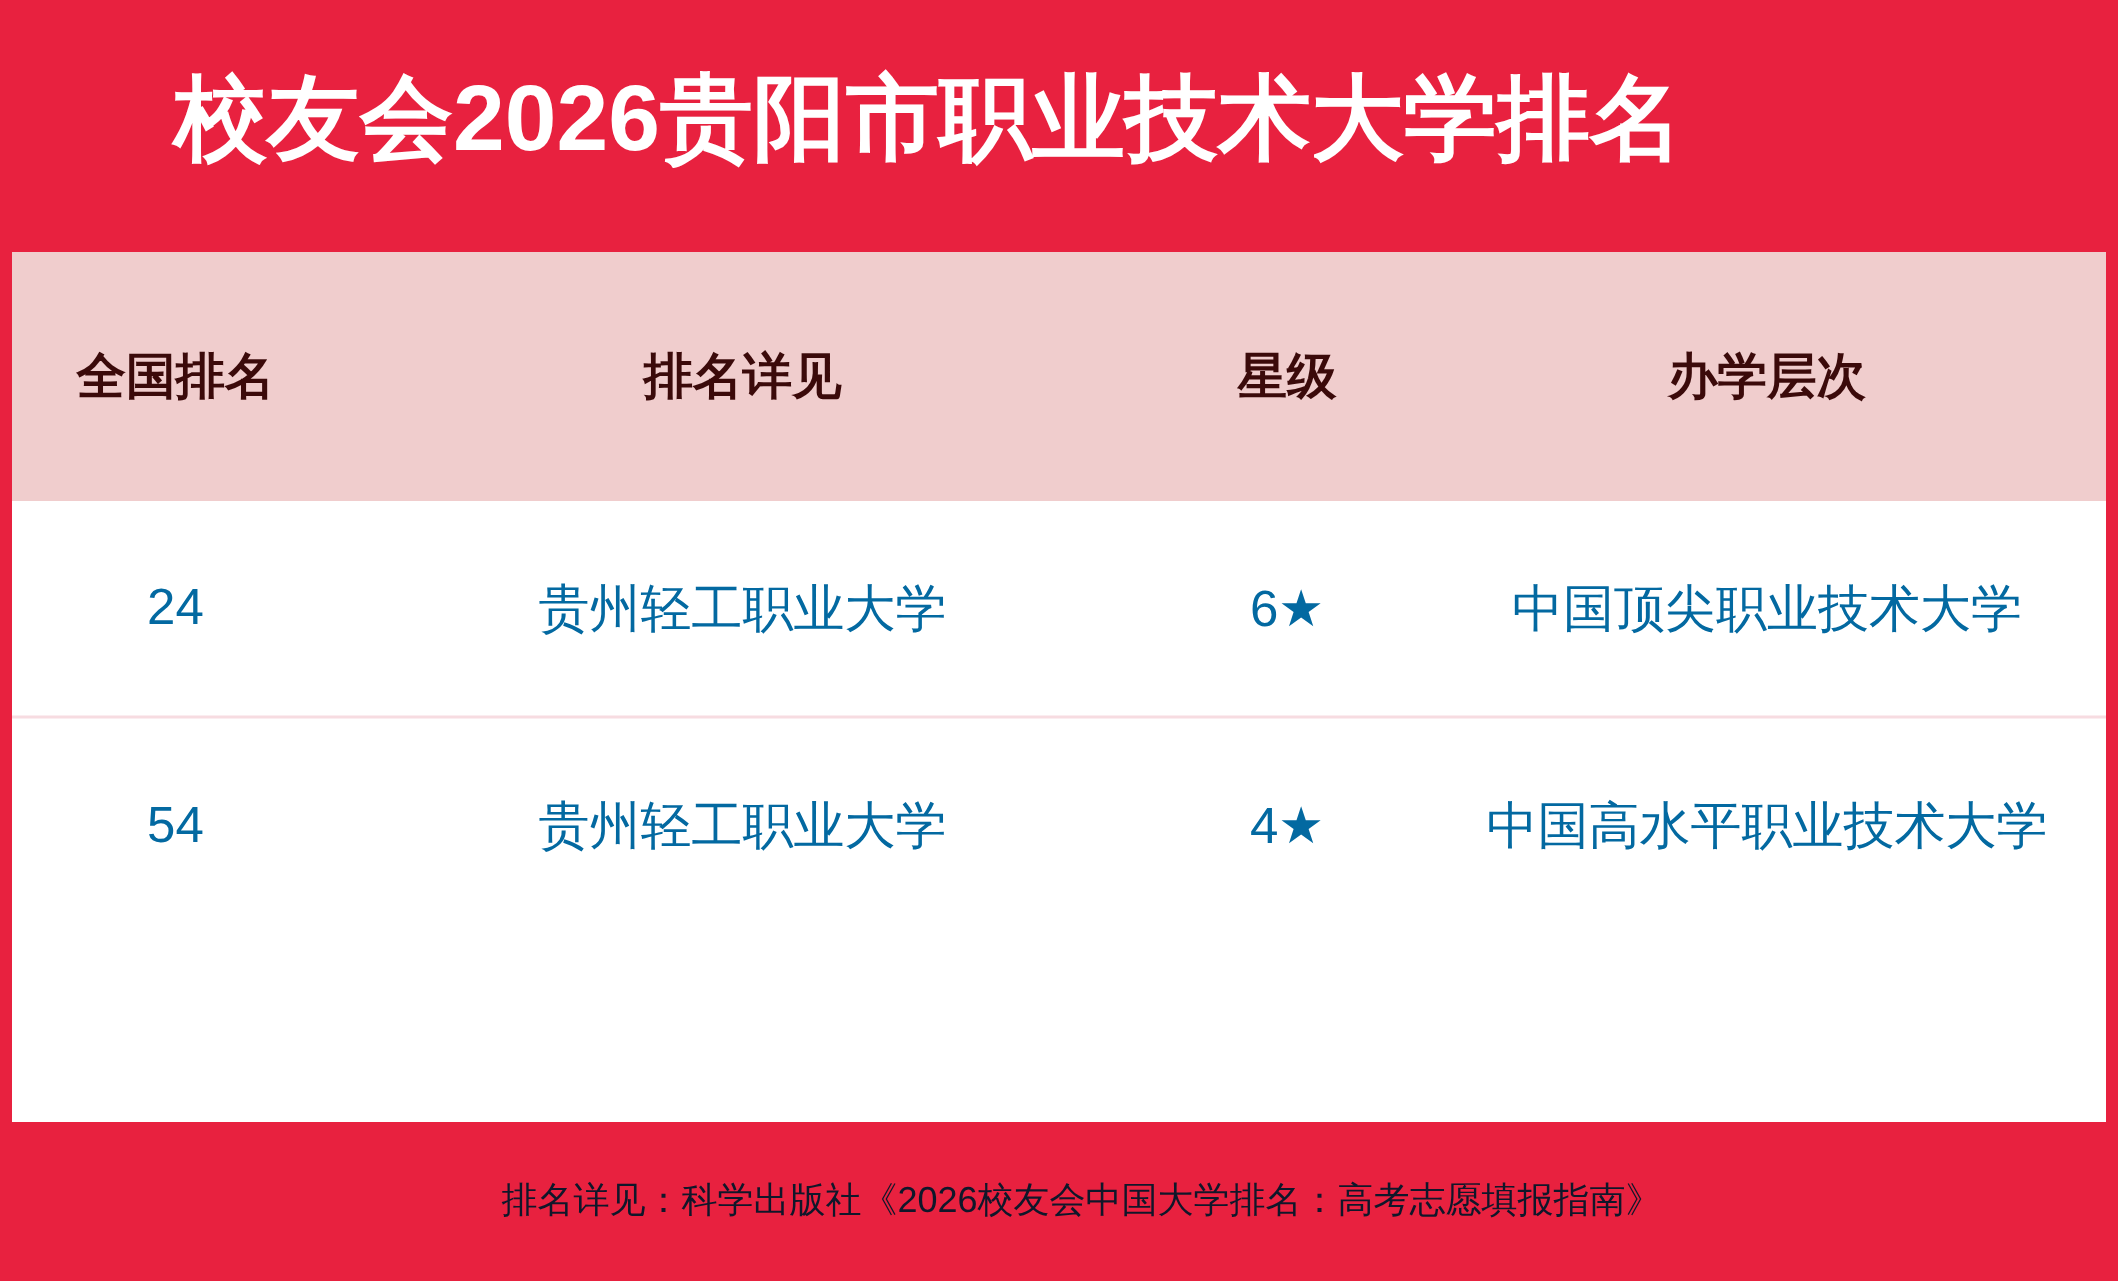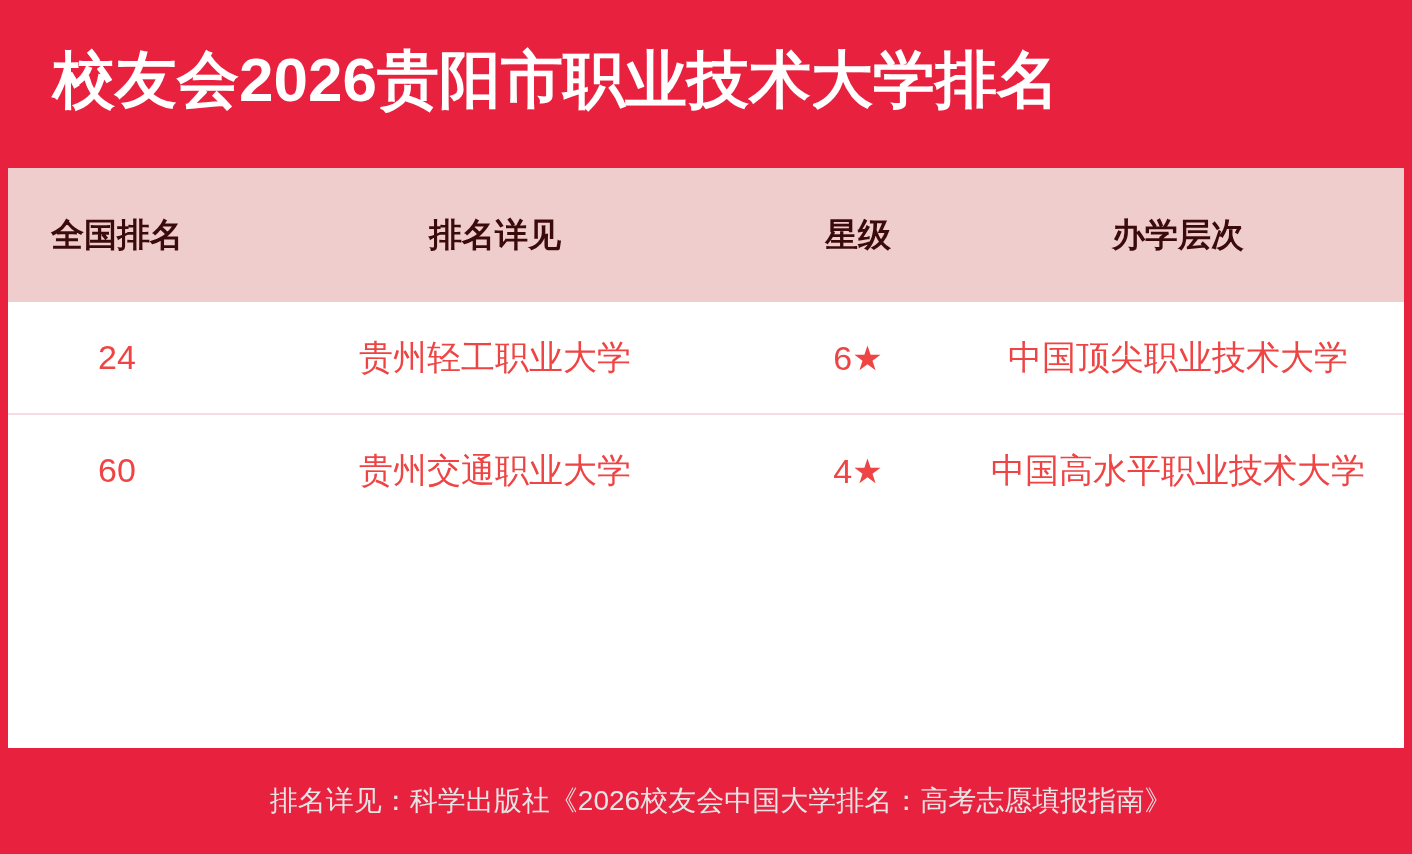--- a/index.html
+++ b/index.html
@@ -19,21 +19,21 @@
     height: 854px;
     background: #E8213F;
     box-sizing: border-box;
   }
 
   
   .title-bar {
     height: 160px;
     display: flex;
     align-items: center;
-    padding-left: 53px;
+    padding-left: 116px;
     box-sizing: border-box;
   }
   .title-text {
     color: #FFFFFF;
     font-size: 62px;
     font-weight: bold;
     letter-spacing: 0px;
     line-height: 1;
     white-space: nowrap;
     font-family: "Liberation Sans", "DejaVu Sans", sans-serif;
@@ -57,31 +57,31 @@
   table.rank-table thead tr {
     background: #F0CDCD;
   }
   table.rank-table thead th {
     height: 134px;
     color: #3B0A0A;
     font-size: 33px;
     font-weight: bold;
     text-align: center;
     vertical-align: middle;
-    padding: 0;
+    padding: 16px;
     border: none;
     font-family: "Liberation Sans", "DejaVu Sans", sans-serif;
   }
   table.rank-table tbody td {
     height: 111px;
     font-size: 34px;
-    color: #ef4444;
+    color: #0369a1;
     text-align: center;
     vertical-align: middle;
-    padding: 0;
+    padding: 16px;
     border-bottom: 2px solid #F7DCE1;
     font-family: "Liberation Sans", "DejaVu Sans", sans-serif;
     font-weight: normal;
   }
   table.rank-table tbody tr:last-child td {
     border-bottom: none;
   }
   .col-rank   { width: 218px; }
   .col-school { width: 538px; }
   .col-star   { width: 188px; }
@@ -98,22 +98,22 @@
     left: 0;
     top: 748px;
     width: 1412px;
     height: 106px;
     display: flex;
     align-items: center;
     justify-content: center;
     box-sizing: border-box;
   }
   .footer-text {
-    color: #e5e5e5;
-    font-size: 28px;
+    color: #0f172a;
+    font-size: 24px;
     line-height: 1;
     white-space: nowrap;
     font-family: "Liberation Sans", "DejaVu Sans", sans-serif;
     margin-left: 30px;
   }
 </style>
 </head>
 <body>
 
 <div class="poster">
@@ -139,22 +139,22 @@
         </tr>
       </thead>
       <tbody>
         <tr>
           <td class="cell-rank">24</td>
           <td class="cell-school">贵州轻工职业大学</td>
           <td class="cell-star">6★</td>
           <td class="cell-level">中国顶尖职业技术大学</td>
         </tr>
         <tr>
-          <td class="cell-rank">60</td>
-          <td class="cell-school">贵州交通职业大学</td>
+          <td class="cell-rank">54</td>
+          <td class="cell-school">贵州轻工职业大学</td>
           <td class="cell-star">4★</td>
           <td class="cell-level">中国高水平职业技术大学</td>
         </tr>
       </tbody>
     </table>
   </div>
 
   <div class="footer">
     <div class="footer-text">排名详见：科学出版社《2026校友会中国大学排名：高考志愿填报指南》</div>
   </div>

